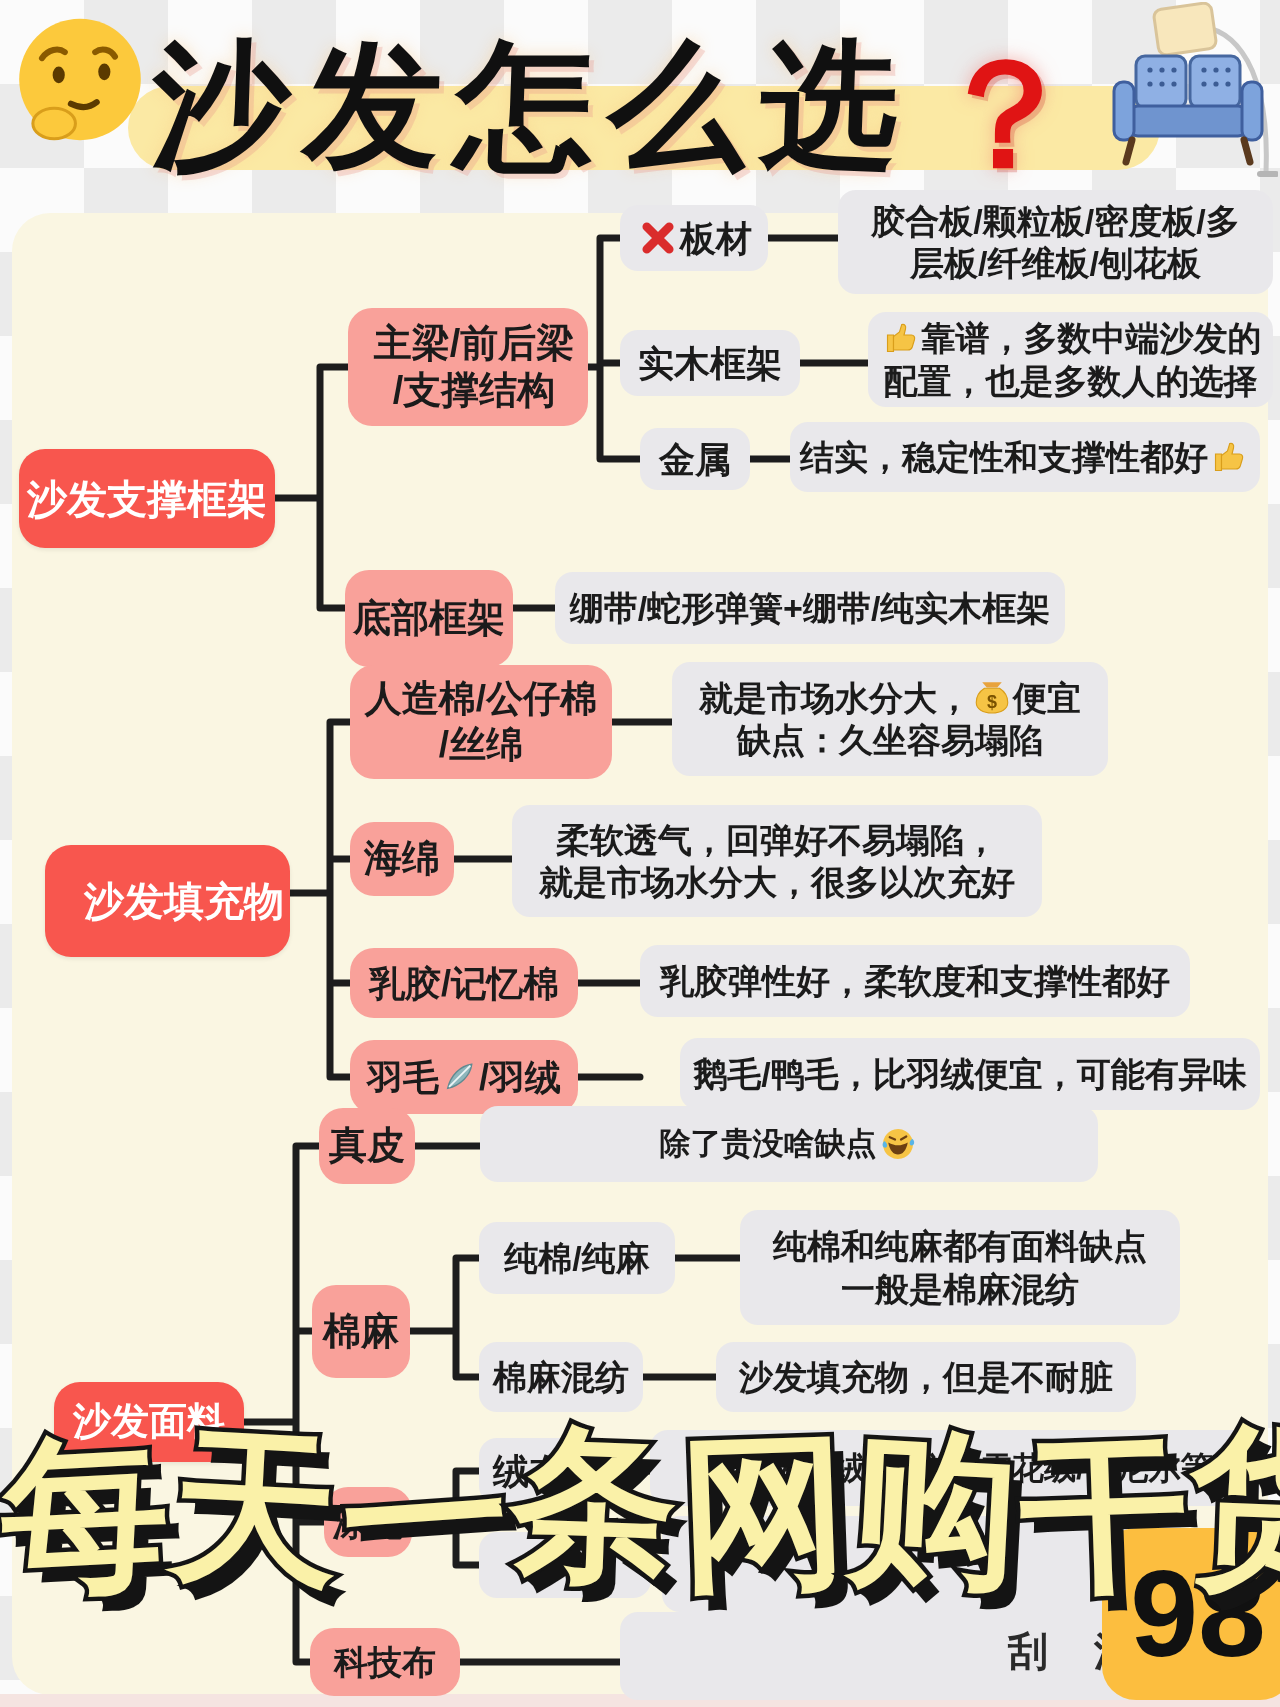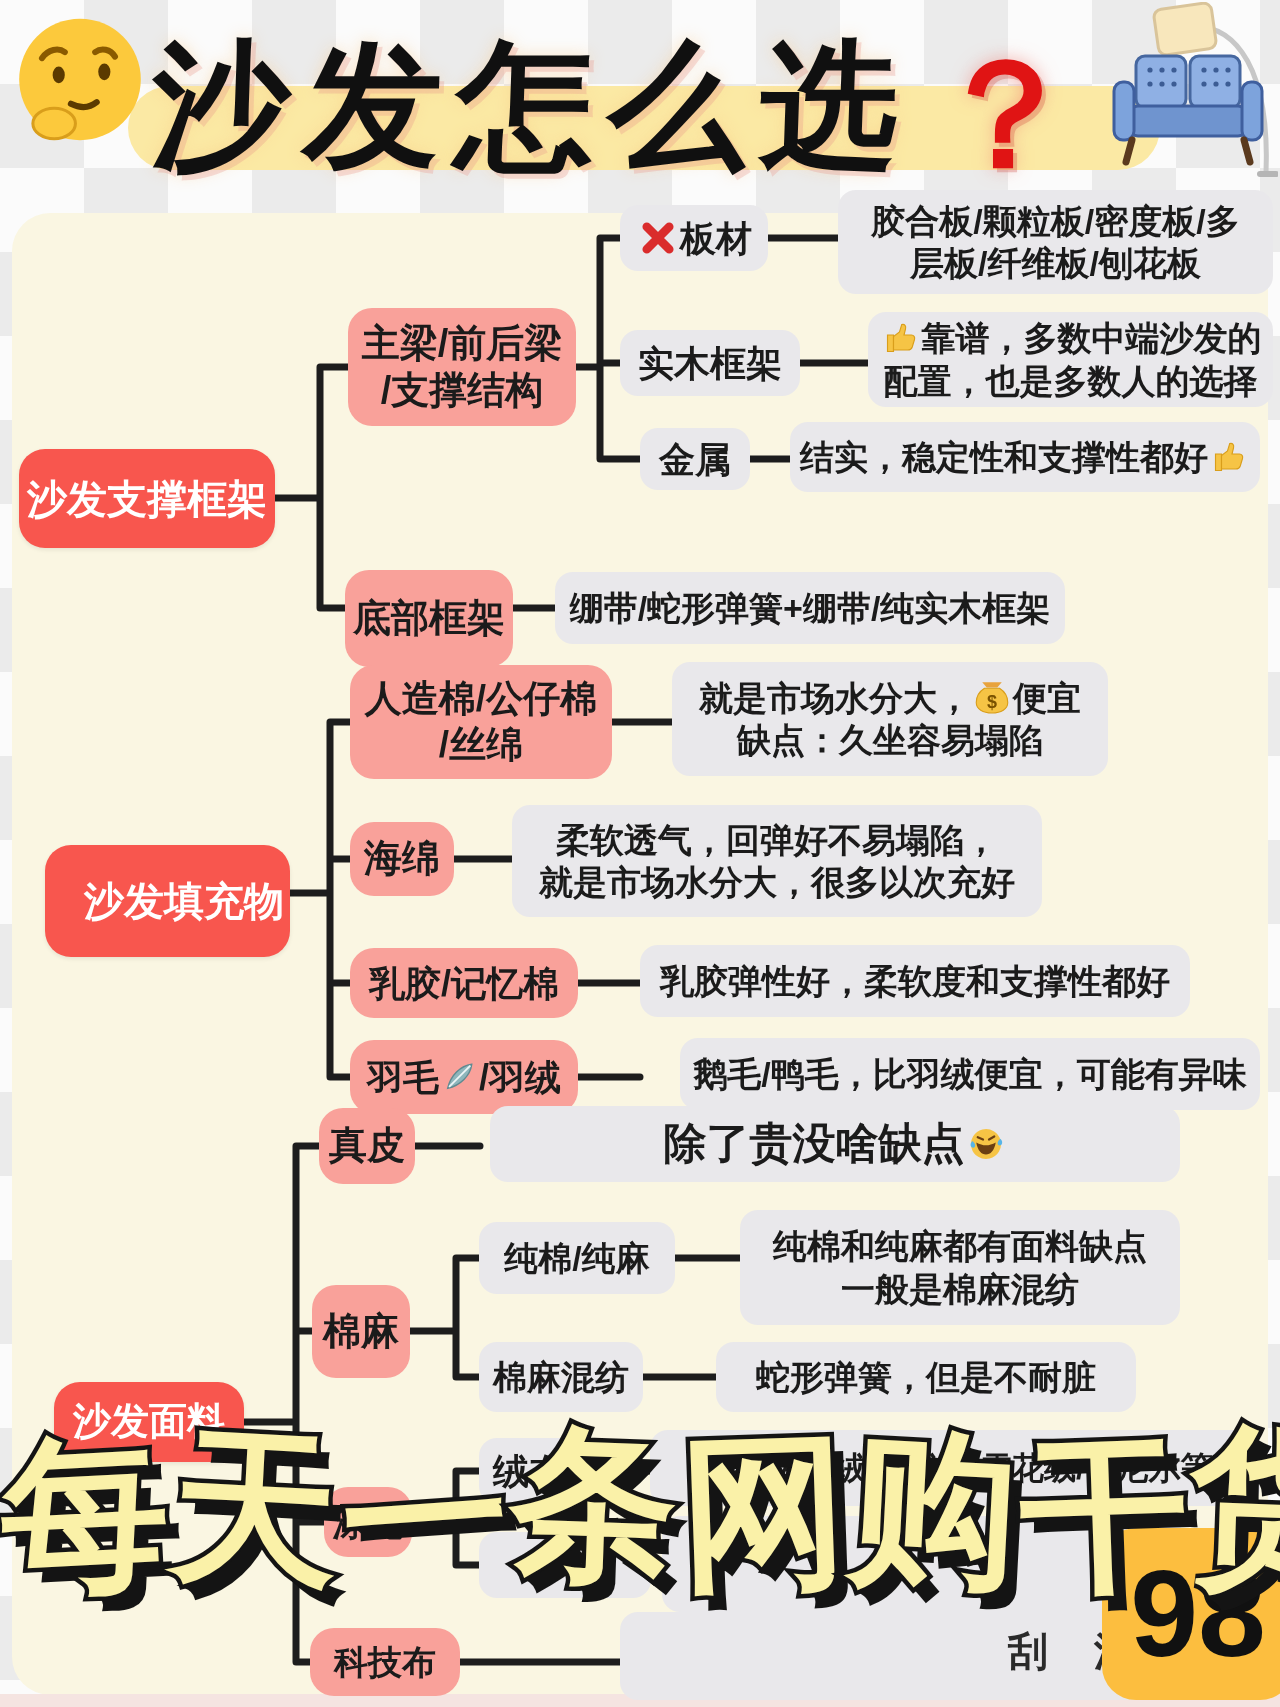--- a/index.html
+++ b/index.html
@@ -122,21 +122,21 @@
              M410,1331 H456 M456,1258 V1377 M456,1258 H479 M456,1377 H479 M669,1258 H740 M643,1377 H716
              M412,1522 H456 M456,1471 V1565 M456,1471 H479 M456,1565 H479 M579,1471 H650 M651,1565 H662
              M460,1662 H620"></path>
   </g>
 </svg>
 
 <div class="node red" style="left:19px;top:449px;width:256px;height:99px;">
   <span>沙发支撑框架</span>
 </div>
 
-<div class="node pink" style="left:348px;top:308px;width:228px;height:118px;">
+<div class="node pink" style="left:348px;top:308px;width:228px;height:118px;padding-left:12px;">
   <div class="line">主梁/前后梁</div>
   <div class="line">/支撑结构</div>
 </div>
 
 <div class="node gray" style="left:620px;top:205px;width:148px;height:66px;font-size:36px;">
   <div class="line">
     <span class="em">
       <svg width="38" height="38" viewBox="0 0 44 44">
           <path d="M9 9L35 35M35 9L9 35" stroke="#DA2C2C" stroke-width="10" stroke-linecap="round"></path>
         </svg>
@@ -241,21 +241,21 @@
   <span>鹅毛/鸭毛，比羽绒便宜，可能有异味</span>
 </div>
 
 <div class="node red" style="left:54px;top:1382px;width:190px;height:80px;font-size:38px;">
   <span>沙发面料</span>
 </div>
 
 <div class="node pink" style="left:319px;top:1108px;width:96px;height:76px;">
   <span>真皮</span>
 </div>
-<div class="node gray" style="left:480px;top:1106px;width:690px;height:76px;font-size:43px;margin-left:10px;">
+<div class="node gray" style="left:480px;top:1106px;width:618px;height:76px;font-size:31px;">
   <div class="line">
     <span>除了贵没啥缺点</span>
     <span class="em">
       <svg width="36" height="36" viewBox="0 0 48 48">
           <circle cx="24" cy="24" r="20" fill="#F6C445" transform="rotate(-14 24 24)"></circle>
           <path d="M11 22c9 5 17 5 26 0-2 11-7 16-13 16S13 33 11 22z" fill="#6b3f12"></path>
           <path d="M13 15l7 3M35 14l-7 4" stroke="#6b3f12" stroke-width="3" stroke-linecap="round"></path>
           <path d="M6 20c-4 3-3 9 1 9 3 0 4-5 -1-9z" fill="#58b5e8"></path>
           <path d="M43 17c4 3 3 9-1 9-3 0-4-5 1-9z" fill="#58b5e8"></path>
         </svg>
@@ -272,21 +272,21 @@
 </div>
 <div class="node gray" style="left:740px;top:1210px;width:440px;height:115px;">
   <div class="line">纯棉和纯麻都有面料缺点</div>
   <div class="line">一般是棉麻混纺</div>
 </div>
 
 <div class="node gray" style="left:479px;top:1342px;width:164px;height:70px;">
   <span>棉麻混纺</span>
 </div>
 <div class="node gray" style="left:716px;top:1342px;width:420px;height:70px;">
-  <span>蛇形弹簧，但是不耐脏</span>
+  <span>沙发填充物，但是不耐脏</span>
 </div>
 
 <div class="node pink" style="left:324px;top:1487px;width:88px;height:70px;font-size:36px;">
   <span>涤纶</span>
 </div>
 
 <div class="node gray" style="left:479px;top:1438px;width:100px;height:66px;font-size:36px;">
   <span>绒布</span>
 </div>
 <div class="node gray" style="left:650px;top:1430px;width:610px;height:76px;font-size:32px;">

